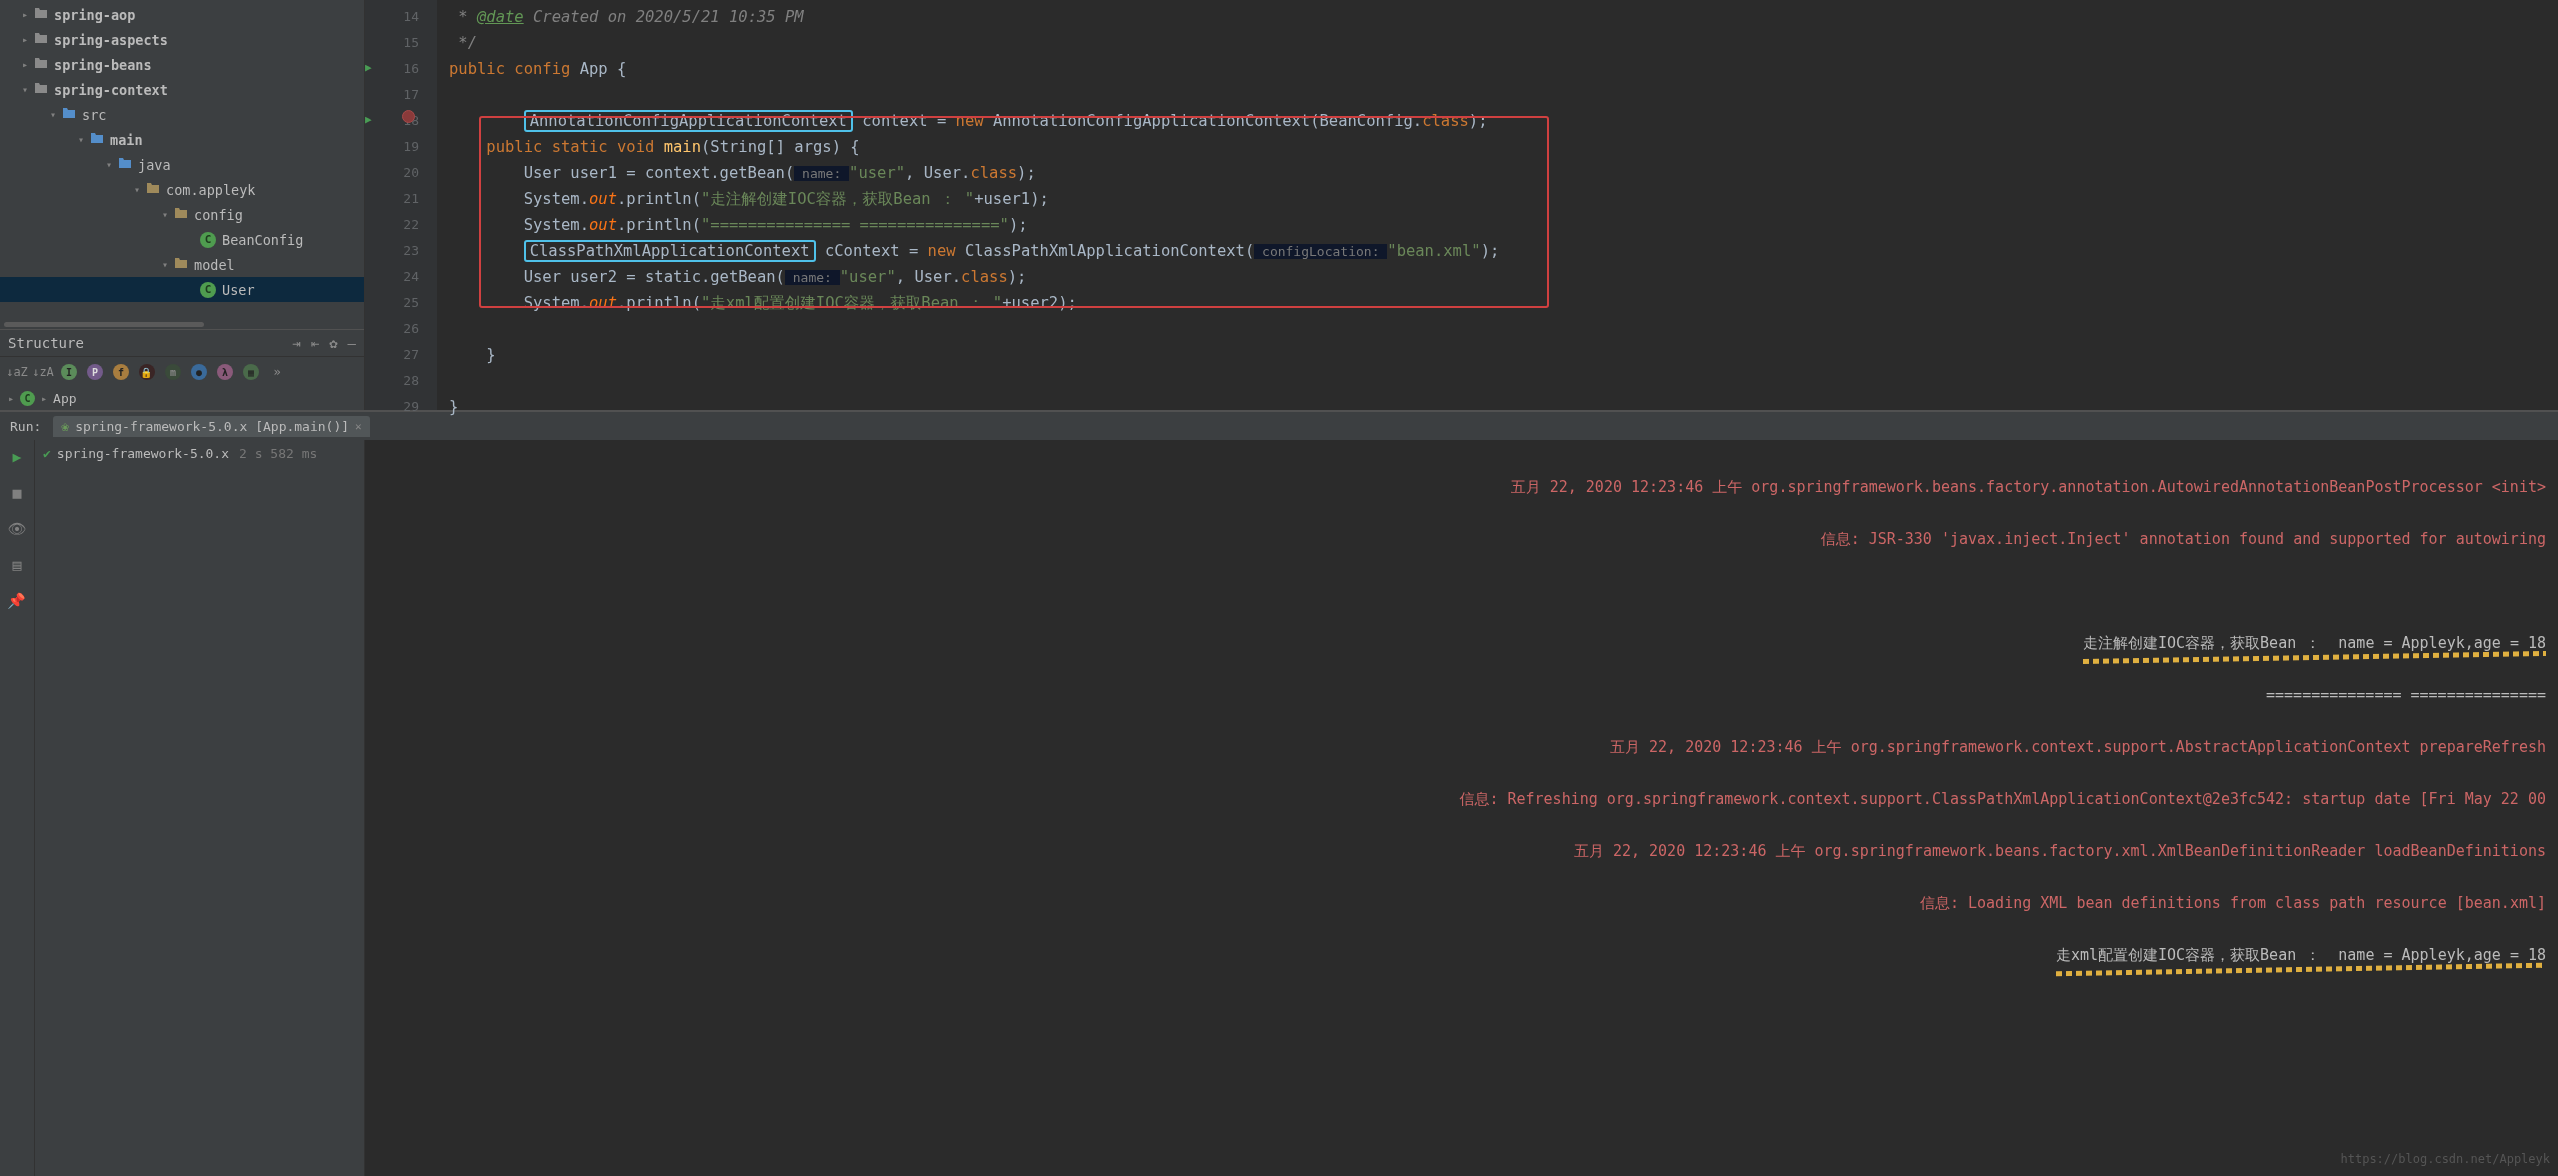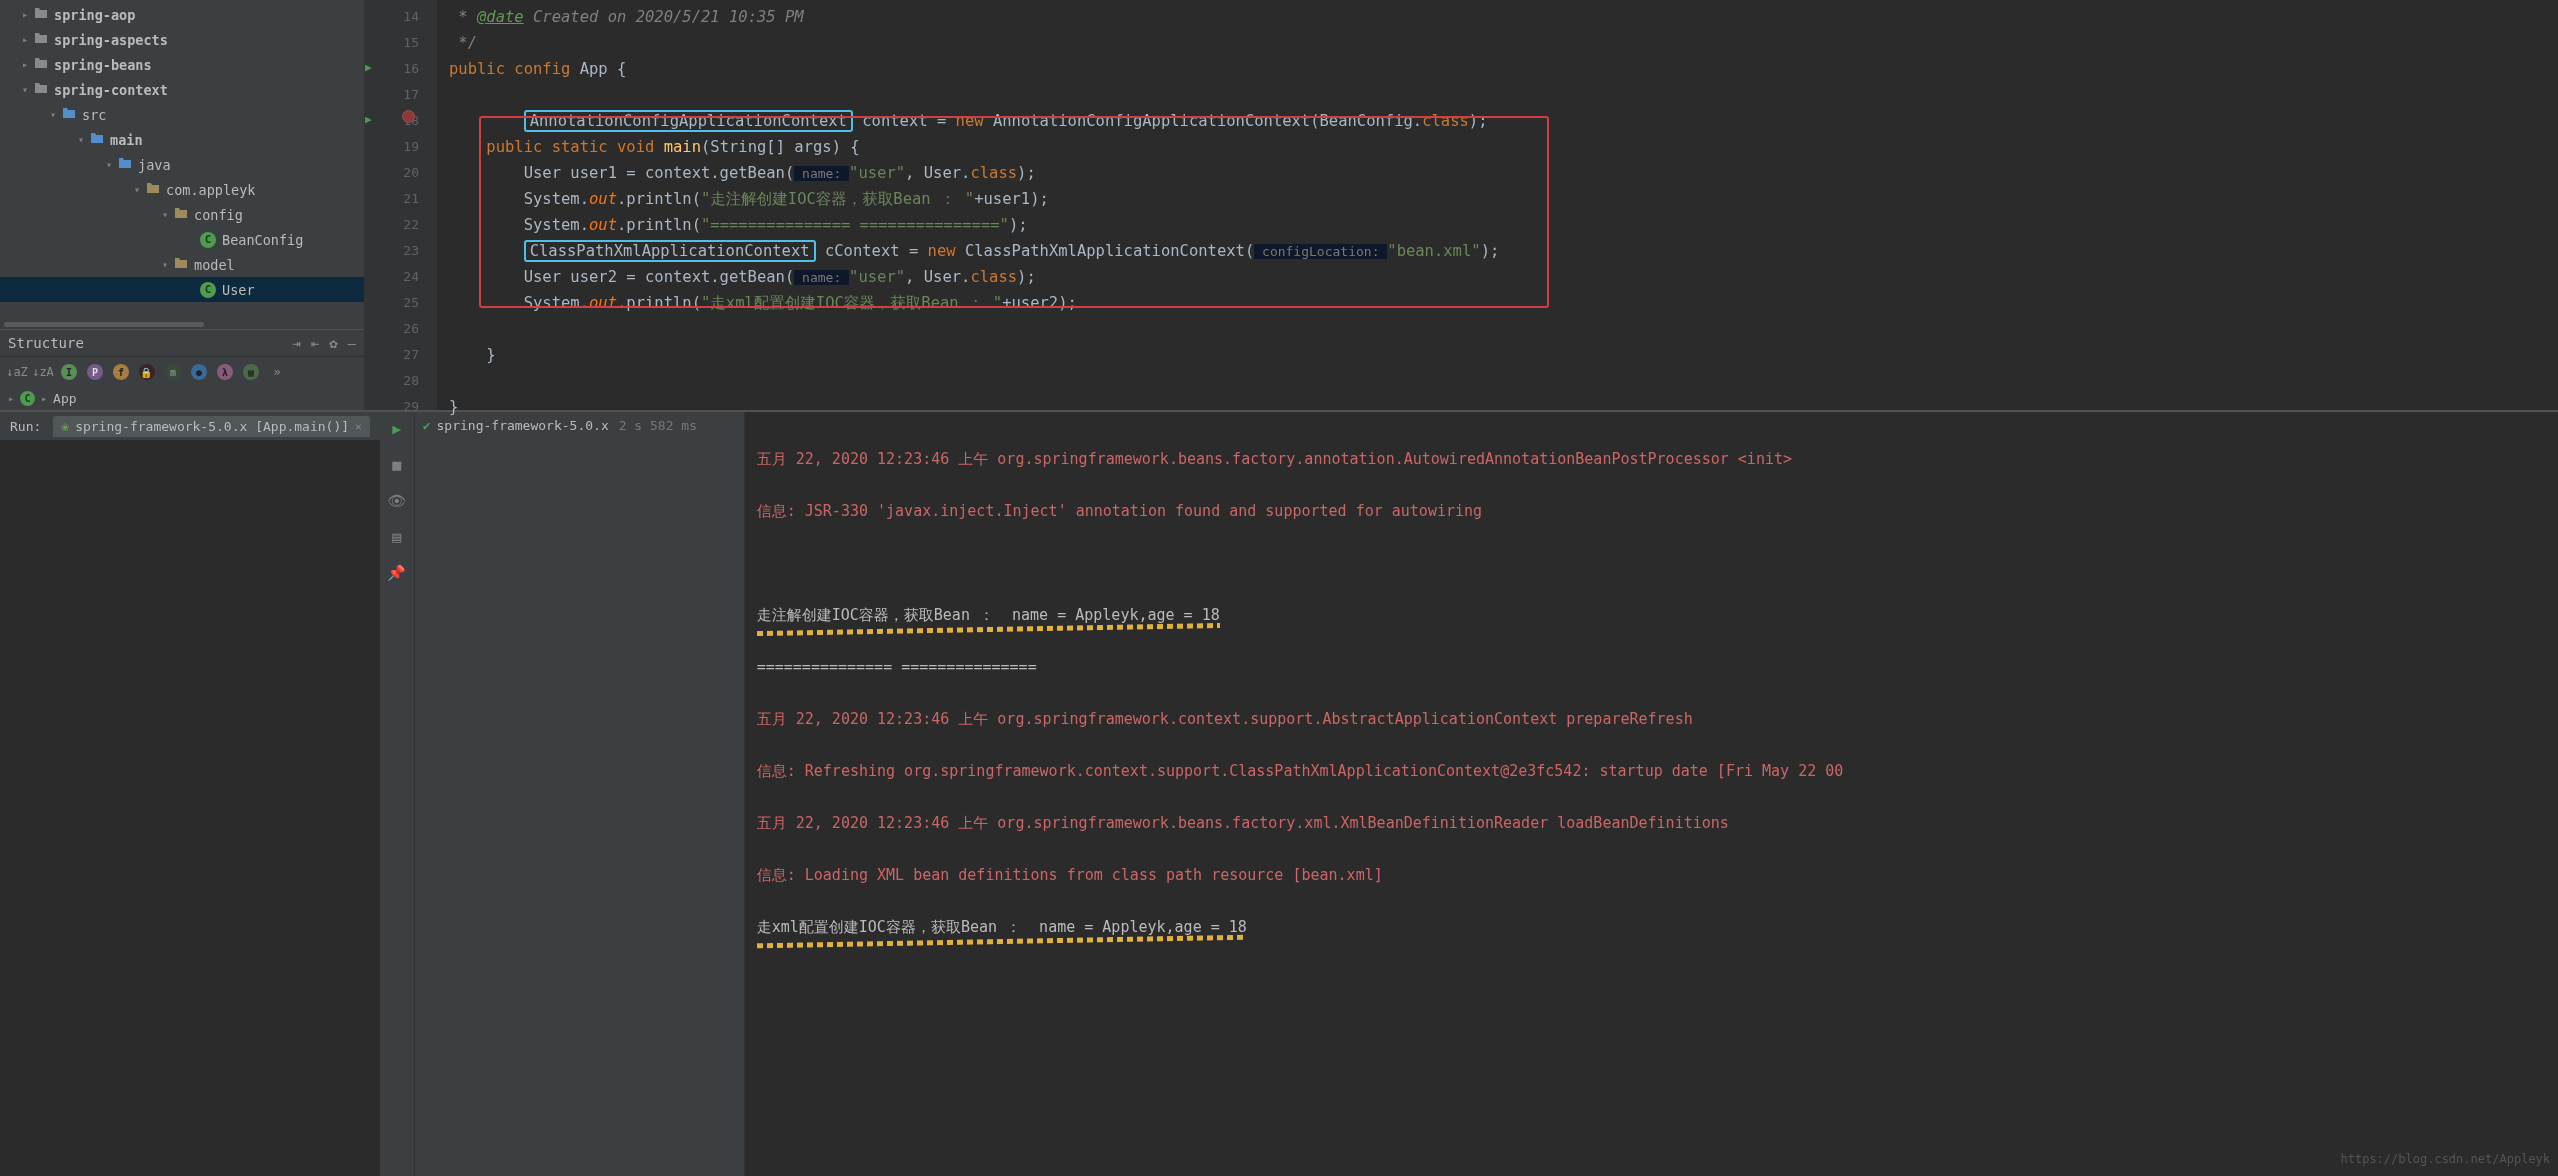--- a/index.html
+++ b/index.html
@@ -183,21 +183,23 @@
 }
 .red-box {
   position: absolute;
   border: 2px solid #d04040;
   border-radius: 3px;
   pointer-events: none;
 }
 .bottom-area {
   flex: 1;
   display: flex;
+  flex-direction: column;
   border-top: 2px solid #515151;
+  text-align: right;
 }
 .run-header {
   height: 28px;
   background: #3c3f41;
   display: flex;
   align-items: center;
   padding: 0 10px;
   color: #bbbbbb;
   font-size: 13px;
   gap: 12px;
@@ -431,21 +433,21 @@
       <div class="line"><span class="comment"><span> * </span><span class="doc-tag">@date</span><span> Created on 2020/5/21 10:35 PM</span></span></div>
       <div class="line"><span class="comment"> */</span></div>
       <div class="line"><span class="kw">public config </span><span>App {</span></div>
       <div class="line"></div>
       <div class="line"><span>        </span><span class="highlight-box">AnnotationConfigApplicationContext</span><span> context = </span><span class="kw">new </span><span>AnnotationConfigApplicationContext(BeanConfig.</span><span class="kw">class</span><span>);</span></div>
       <div class="line"><span class="kw">    public static </span><span class="kw">void </span><span class="method">main</span><span>(String[] args) {</span></div>
       <div class="line"><span>        User user1 = context.getBean(</span><span class="param-hint"> name: </span><span class="str">"user"</span><span>, User.</span><span class="kw">class</span><span>);</span></div>
       <div class="line"><span>        System.</span><span class="field-static">out</span><span>.println(</span><span class="str">"走注解创建IOC容器，获取Bean ： "</span><span>+user1);</span></div>
       <div class="line"><span>        System.</span><span class="field-static">out</span><span>.println(</span><span class="str">"=============== ==============="</span><span>);</span></div>
       <div class="line"><span>        </span><span class="highlight-box">ClassPathXmlApplicationContext</span><span> cContext = </span><span class="kw">new </span><span>ClassPathXmlApplicationContext(</span><span class="param-hint"> configLocation: </span><span class="str">"bean.xml"</span><span>);</span></div>
-      <div class="line"><span>        User user2 = context.getBean(</span><span class="param-hint"> name: </span><span class="str">"user"</span><span>, User.</span><span class="kw">class</span><span>);</span></div>
+      <div class="line"><span>        User user2 = static.getBean(</span><span class="param-hint"> name: </span><span class="str">"user"</span><span>, User.</span><span class="kw">class</span><span>);</span></div>
       <div class="line"><span>        System.</span><span class="field-static">out</span><span>.println(</span><span class="str">"走xml配置创建IOC容器，获取Bean ： "</span><span>+user2);</span></div>
       <div class="line"></div>
       <div class="line"><span>    }</span></div>
       <div class="line"><span></span></div>
       <div class="line"><span>}</span></div>
     </div>
   </div>
 </div>
 
 <div class="bottom-area">

